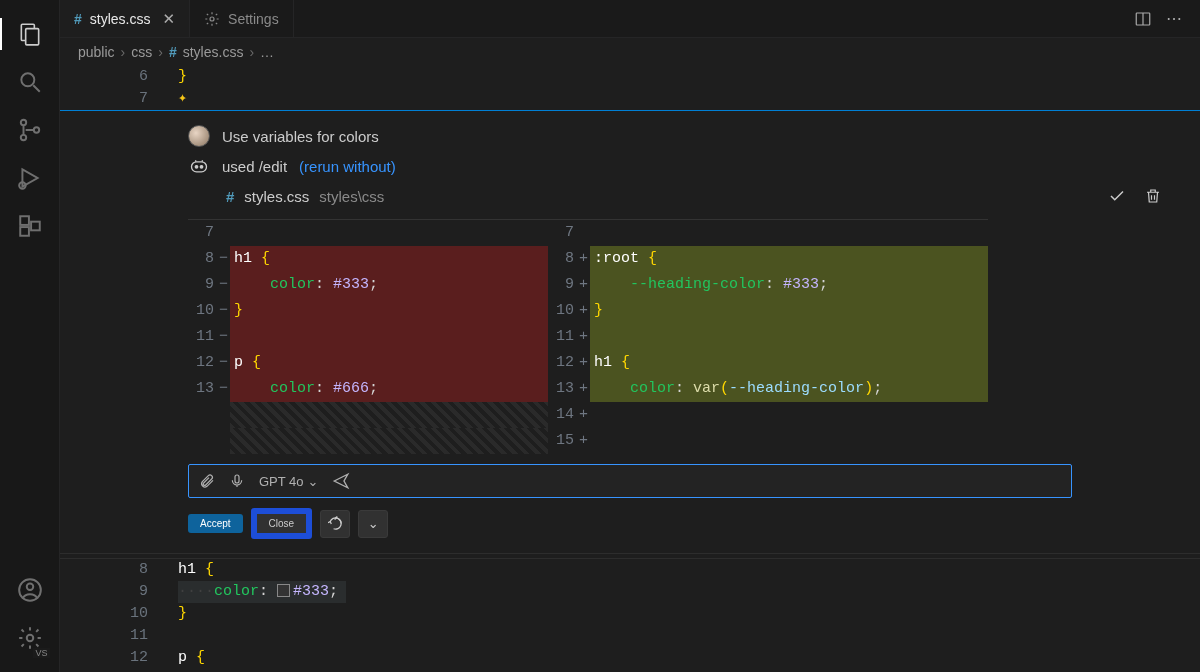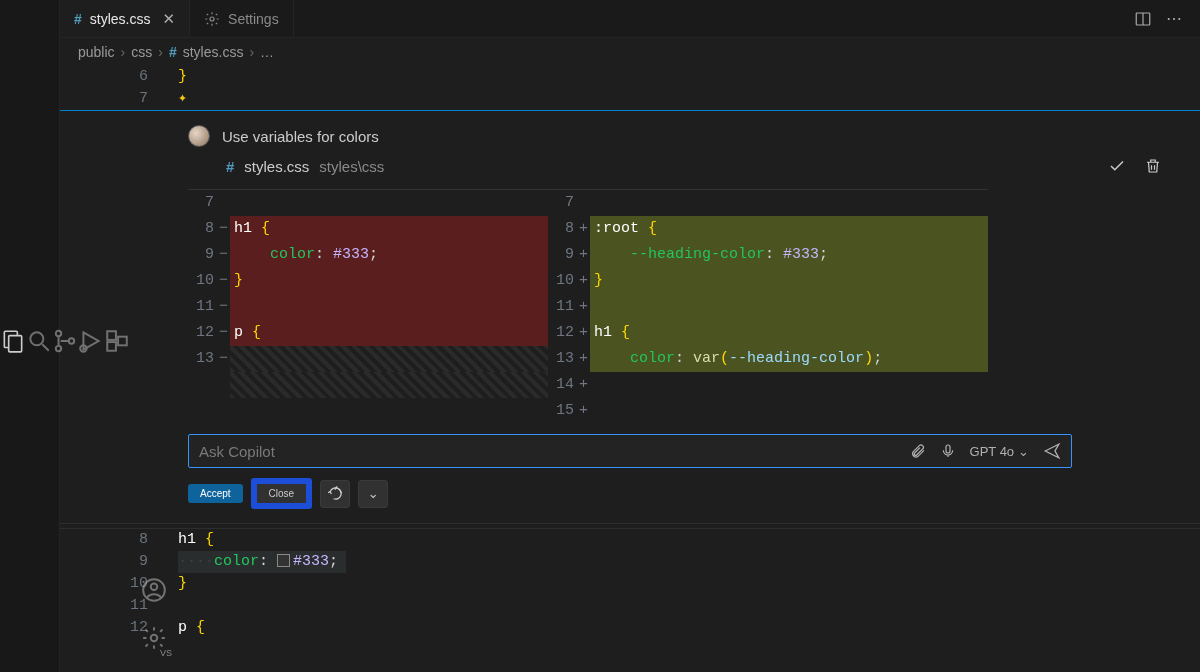--- a/index.html
+++ b/index.html
@@ -10,21 +10,21 @@
   font-family: "Segoe UI", -apple-system, sans-serif;
   font-size: 13px;
   color: #cccccc;
   overflow: hidden;
   display: flex;
 }
 .activity-bar {
   width: 60px;
   background: #181818;
   display: flex;
-  flex-direction: row;
+  flex-direction: column;
   align-items: center;
   padding-top: 10px;
   height: 100%;
   border-right: 1px solid #252526;
 }
 .activity-item {
   width: 48px;
   height: 48px;
   display: flex;
   align-items: center;
@@ -326,20 +326,32 @@
     </div>
   </div>
 
   <div class="copilot-panel">
 
     <div class="chat-line">
       <div class="avatar-user"></div>
       <span>Use variables for colors</span>
     </div>
 
+    <div class="chat-line">
+      <div class="avatar-bot">
+        <svg width="20" height="20" viewBox="0 0 24 24" fill="none" stroke="#ccc" stroke-width="1.6">
+            <rect x="3" y="7" width="18" height="12" rx="6"></rect>
+            <circle cx="9" cy="13" r="1.5" fill="#ccc"></circle>
+            <circle cx="15" cy="13" r="1.5" fill="#ccc"></circle>
+            <path d="M8 7V5M16 7V5"></path>
+          </svg>
+      </div>
+      <span>used /edit</span>
+      <span class="link">(rerun without)</span>
+    </div>
 
     <div class="file-ref">
       <span class="hash">#</span>
       <span>styles.css</span>
       <span class="dim">styles\css</span>
       <div class="file-actions">
         <span>
           <svg width="18" height="18" viewBox="0 0 24 24" fill="none" stroke="#ccc" stroke-width="2">
               <path d="M4 12l5 5L20 6"></path>
             </svg>
@@ -392,20 +404,21 @@
               <span class="s"></span>
             </div>
           </div>
         <div class="diff-code" id="dl-code">
             <div class="row "></div>
             <div class="row bg-red"><span class="tok-sel">h1</span> <span class="tok-brace">{</span></div>
             <div class="row bg-red">    <span class="tok-prop">color</span><span class="tok-plain">:</span> <span class="tok-val">#333</span><span class="tok-plain">;</span></div>
             <div class="row bg-red"><span class="tok-brace">}</span></div>
             <div class="row bg-red"></div>
             <div class="row bg-red"><span class="tok-sel">p</span> <span class="tok-brace">{</span></div>
+            <div class="row bg-red">    <span class="tok-prop">color</span><span class="tok-plain">:</span> <span class="tok-val">#666</span><span class="tok-plain">;</span></div>
             <div class="row bg-hatch"></div>
             <div class="row bg-hatch"></div>
           </div>
       </div>
       <div class="diff-side diff-right">
         <div class="diff-gutter" id="dr-gutter">
             <div class="row">
               <span class="n">7</span>
               <span class="s"></span>
             </div>
@@ -448,21 +461,20 @@
             <div class="row bg-green">    <span class="tok-prop">--heading-color</span><span class="tok-plain">:</span> <span class="tok-val">#333</span><span class="tok-plain">;</span></div>
             <div class="row bg-green"><span class="tok-brace">}</span></div>
             <div class="row bg-green"></div>
             <div class="row bg-green"><span class="tok-sel">h1</span> <span class="tok-brace">{</span></div>
             <div class="row bg-green">    <span class="tok-prop">color</span><span class="tok-plain">:</span> <span class="tok-func">var</span><span class="tok-brace">(</span><span class="tok-var">--heading-color</span><span class="tok-brace">)</span><span class="tok-plain">;</span></div>
           </div>
       </div>
     </div>
 
     <div class="ask-row">
-      <input type="text" placeholder="Ask Copilot" style="">
       <span class="ask-icon">
         <svg width="16" height="16" viewBox="0 0 24 24" fill="none" stroke="#b0b0b0" stroke-width="1.8">
             <path d="M21 11l-9 9a5 5 0 01-7-7l9-9a3.5 3.5 0 015 5l-9 9a2 2 0 01-3-3l8-8"></path>
           </svg>
       </span>
       <span class="ask-icon">
         <svg width="16" height="16" viewBox="0 0 24 24" fill="none" stroke="#b0b0b0" stroke-width="1.8">
             <rect x="9" y="3" width="6" height="12" rx="3"></rect>
             <path d="M5 11a7 7 0 0014 0M12 18v3"></path>
           </svg>

